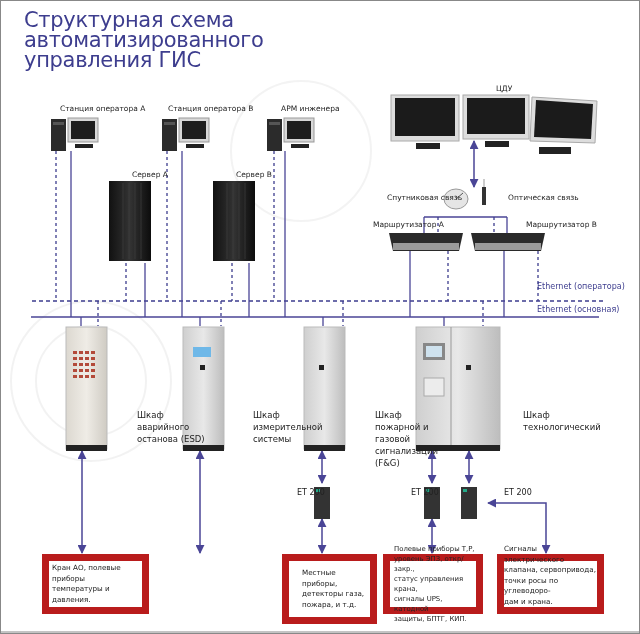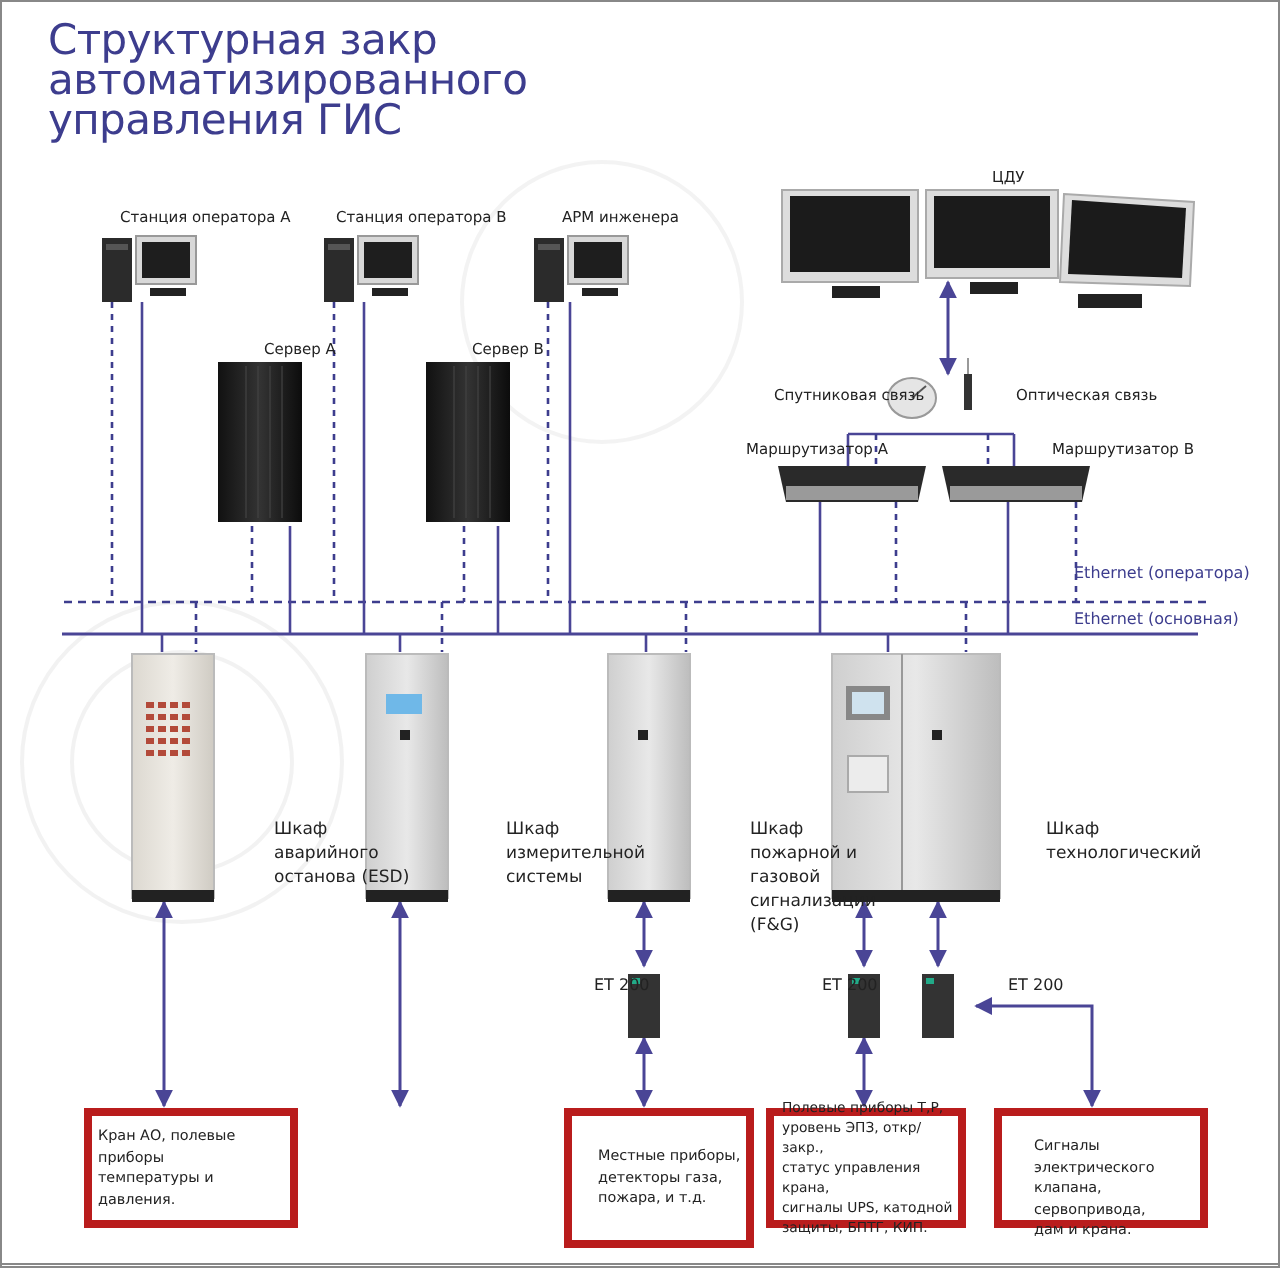--- a/index.html
+++ b/index.html
@@ -2,32 +2,32 @@
 <html><head>
 <meta charset="utf-8">
 <style>
   html, body { margin: 0; padding: 0; }
   body { width: 640px; height: 634px; background: #ffffff; font-family: "DejaVu Sans", sans-serif; overflow: hidden; }
   #stage { position: relative; width: 638px; height: 632px; border: 1px solid #888; background: #fff; overflow: hidden; }
   .title { position: absolute; left: 23px; top: 9px; color: #3d3d8e; font-size: 21px; line-height: 20px; letter-spacing: -0.3px; }
   .title div { white-space: nowrap; }
   .lbl { position: absolute; font-size: 7.5px; color: #222; white-space: nowrap; line-height: 10px; margin-left: 15px; }
   .cab-lbl { position: absolute; font-size: 8.5px; color: #222; line-height: 12px; margin-left: 27px; }
-  .box { position: absolute; border: 4px solid #b91c1c; background: #fff; font-size: 7.2px; color: #222; line-height: 10.5px; box-sizing: border-box; display: flex; align-items: center; }
+  .box { position: absolute; border: 7px solid #b91c1c; background: #fff; font-size: 7.2px; color: #222; line-height: 10.5px; box-sizing: border-box; display: flex; align-items: center; }
   .box span { display: block; }
   svg#wires { position: absolute; left: 0; top: 0; }
   .eth { position: absolute; font-size: 8px; color: #3d3d8e; white-space: nowrap; }
 </style>
 </head>
 <body>
 
 <div id="stage">
 
   <div class="title">
-    <div>Структурная закр</div>
+    <div>Структурная схема</div>
     <div>автоматизированного</div>
     <div>управления ГИС</div>
   </div>
 
   <svg id="wires" width="638" height="632" viewBox="0 0 638 632">
     <defs>
       <marker id="ah" viewBox="0 0 10 10" refX="9" refY="5" markerWidth="6" markerHeight="6" orient="auto-start-reverse">
         <path d="M0,0 L10,5 L0,10 z" fill="#4a4596"></path>
       </marker>
       <linearGradient id="cabGrad" x1="0" x2="1">
@@ -307,21 +307,22 @@
   </div>
   <div class="box" style="left:382px;top:553px;width:100px;height:60px;padding-left:4px;font-size:6.9px;line-height:10px">
     <div>
       <span>Полевые приборы Т,Р,</span>
       <span>уровень ЭПЗ, откр/закр.,</span>
       <span>статус управления крана,</span>
       <span>сигналы  UPS, катодной</span>
       <span>защиты, БПТГ, КИП.</span>
     </div>
   </div>
-  <div class="box" style="left:496px;top:553px;width:107px;height:60px;padding-left:16px;align-items:flex-start;padding-top:10px">
+  <div class="box" style="left:496px;top:553px;width:107px;height:60px;padding-left:0;align-items:flex-end;padding-top:10px">
     <div>
       <span>Сигналы электрического</span>
       <span>клапана, сервопривода,</span>
+      <span>точки росы по углеводоро-</span>
       <span>дам и крана.</span>
     </div>
   </div>
 
 </div>
 
 </body></html>

